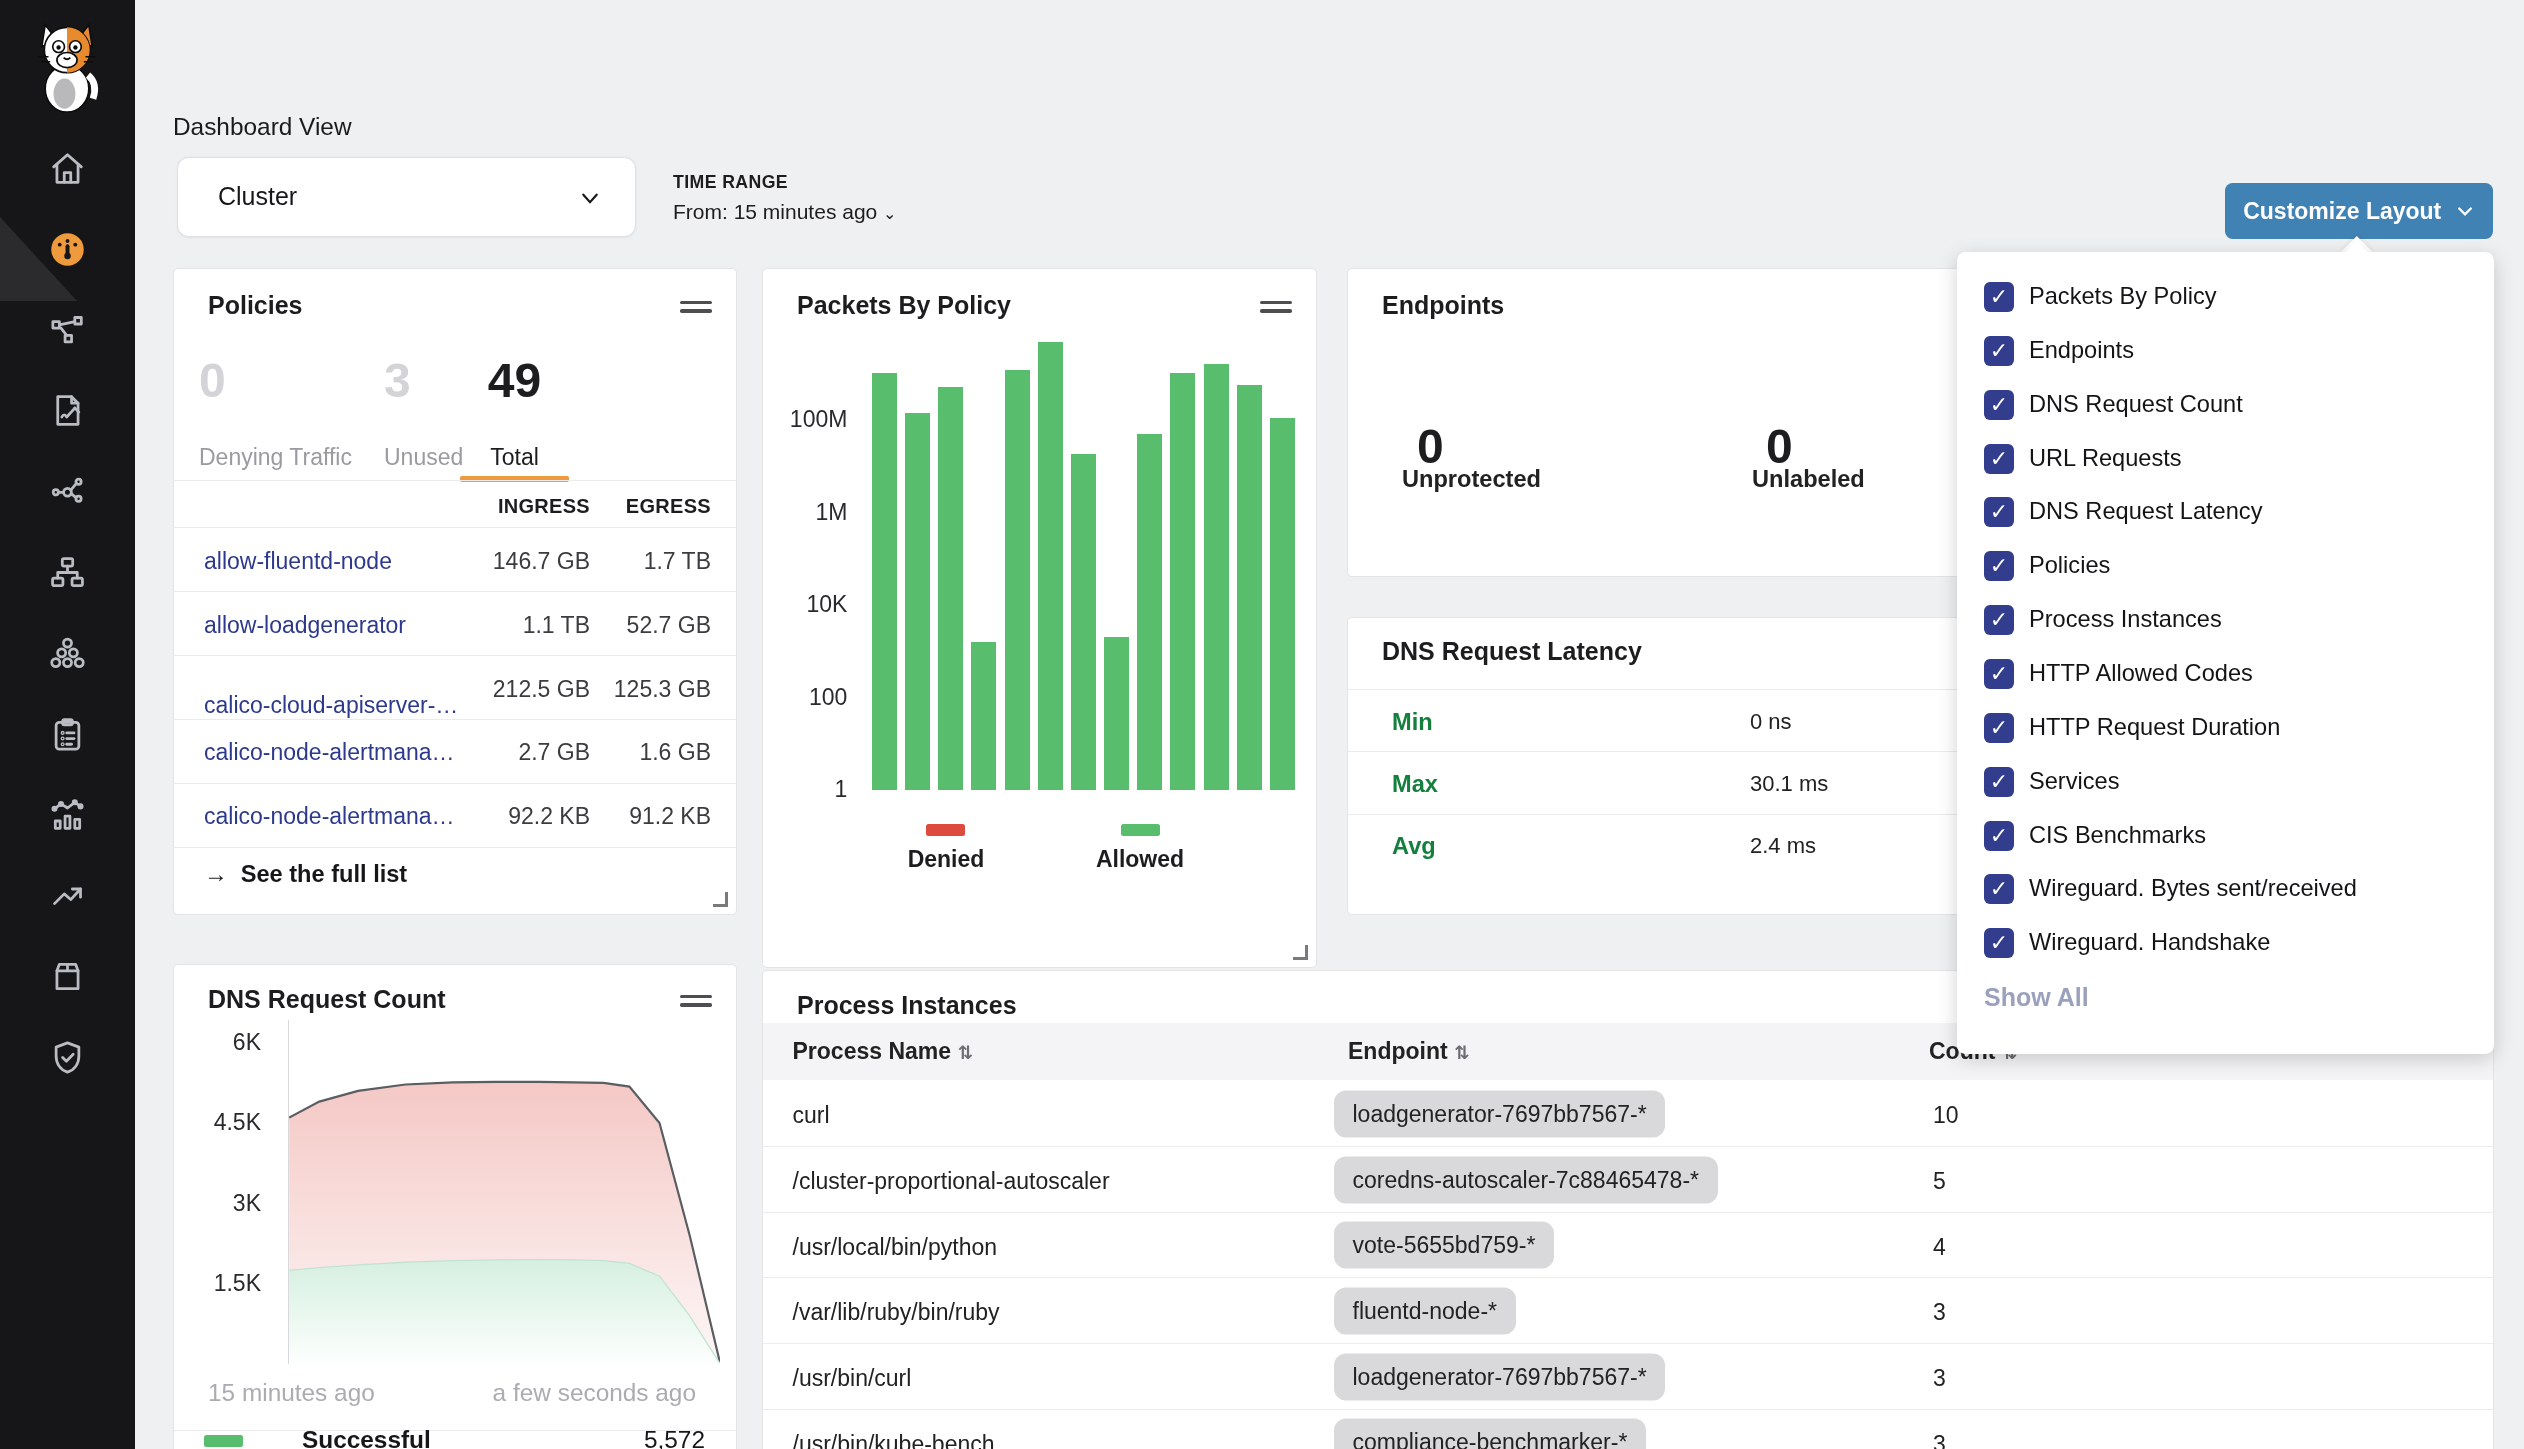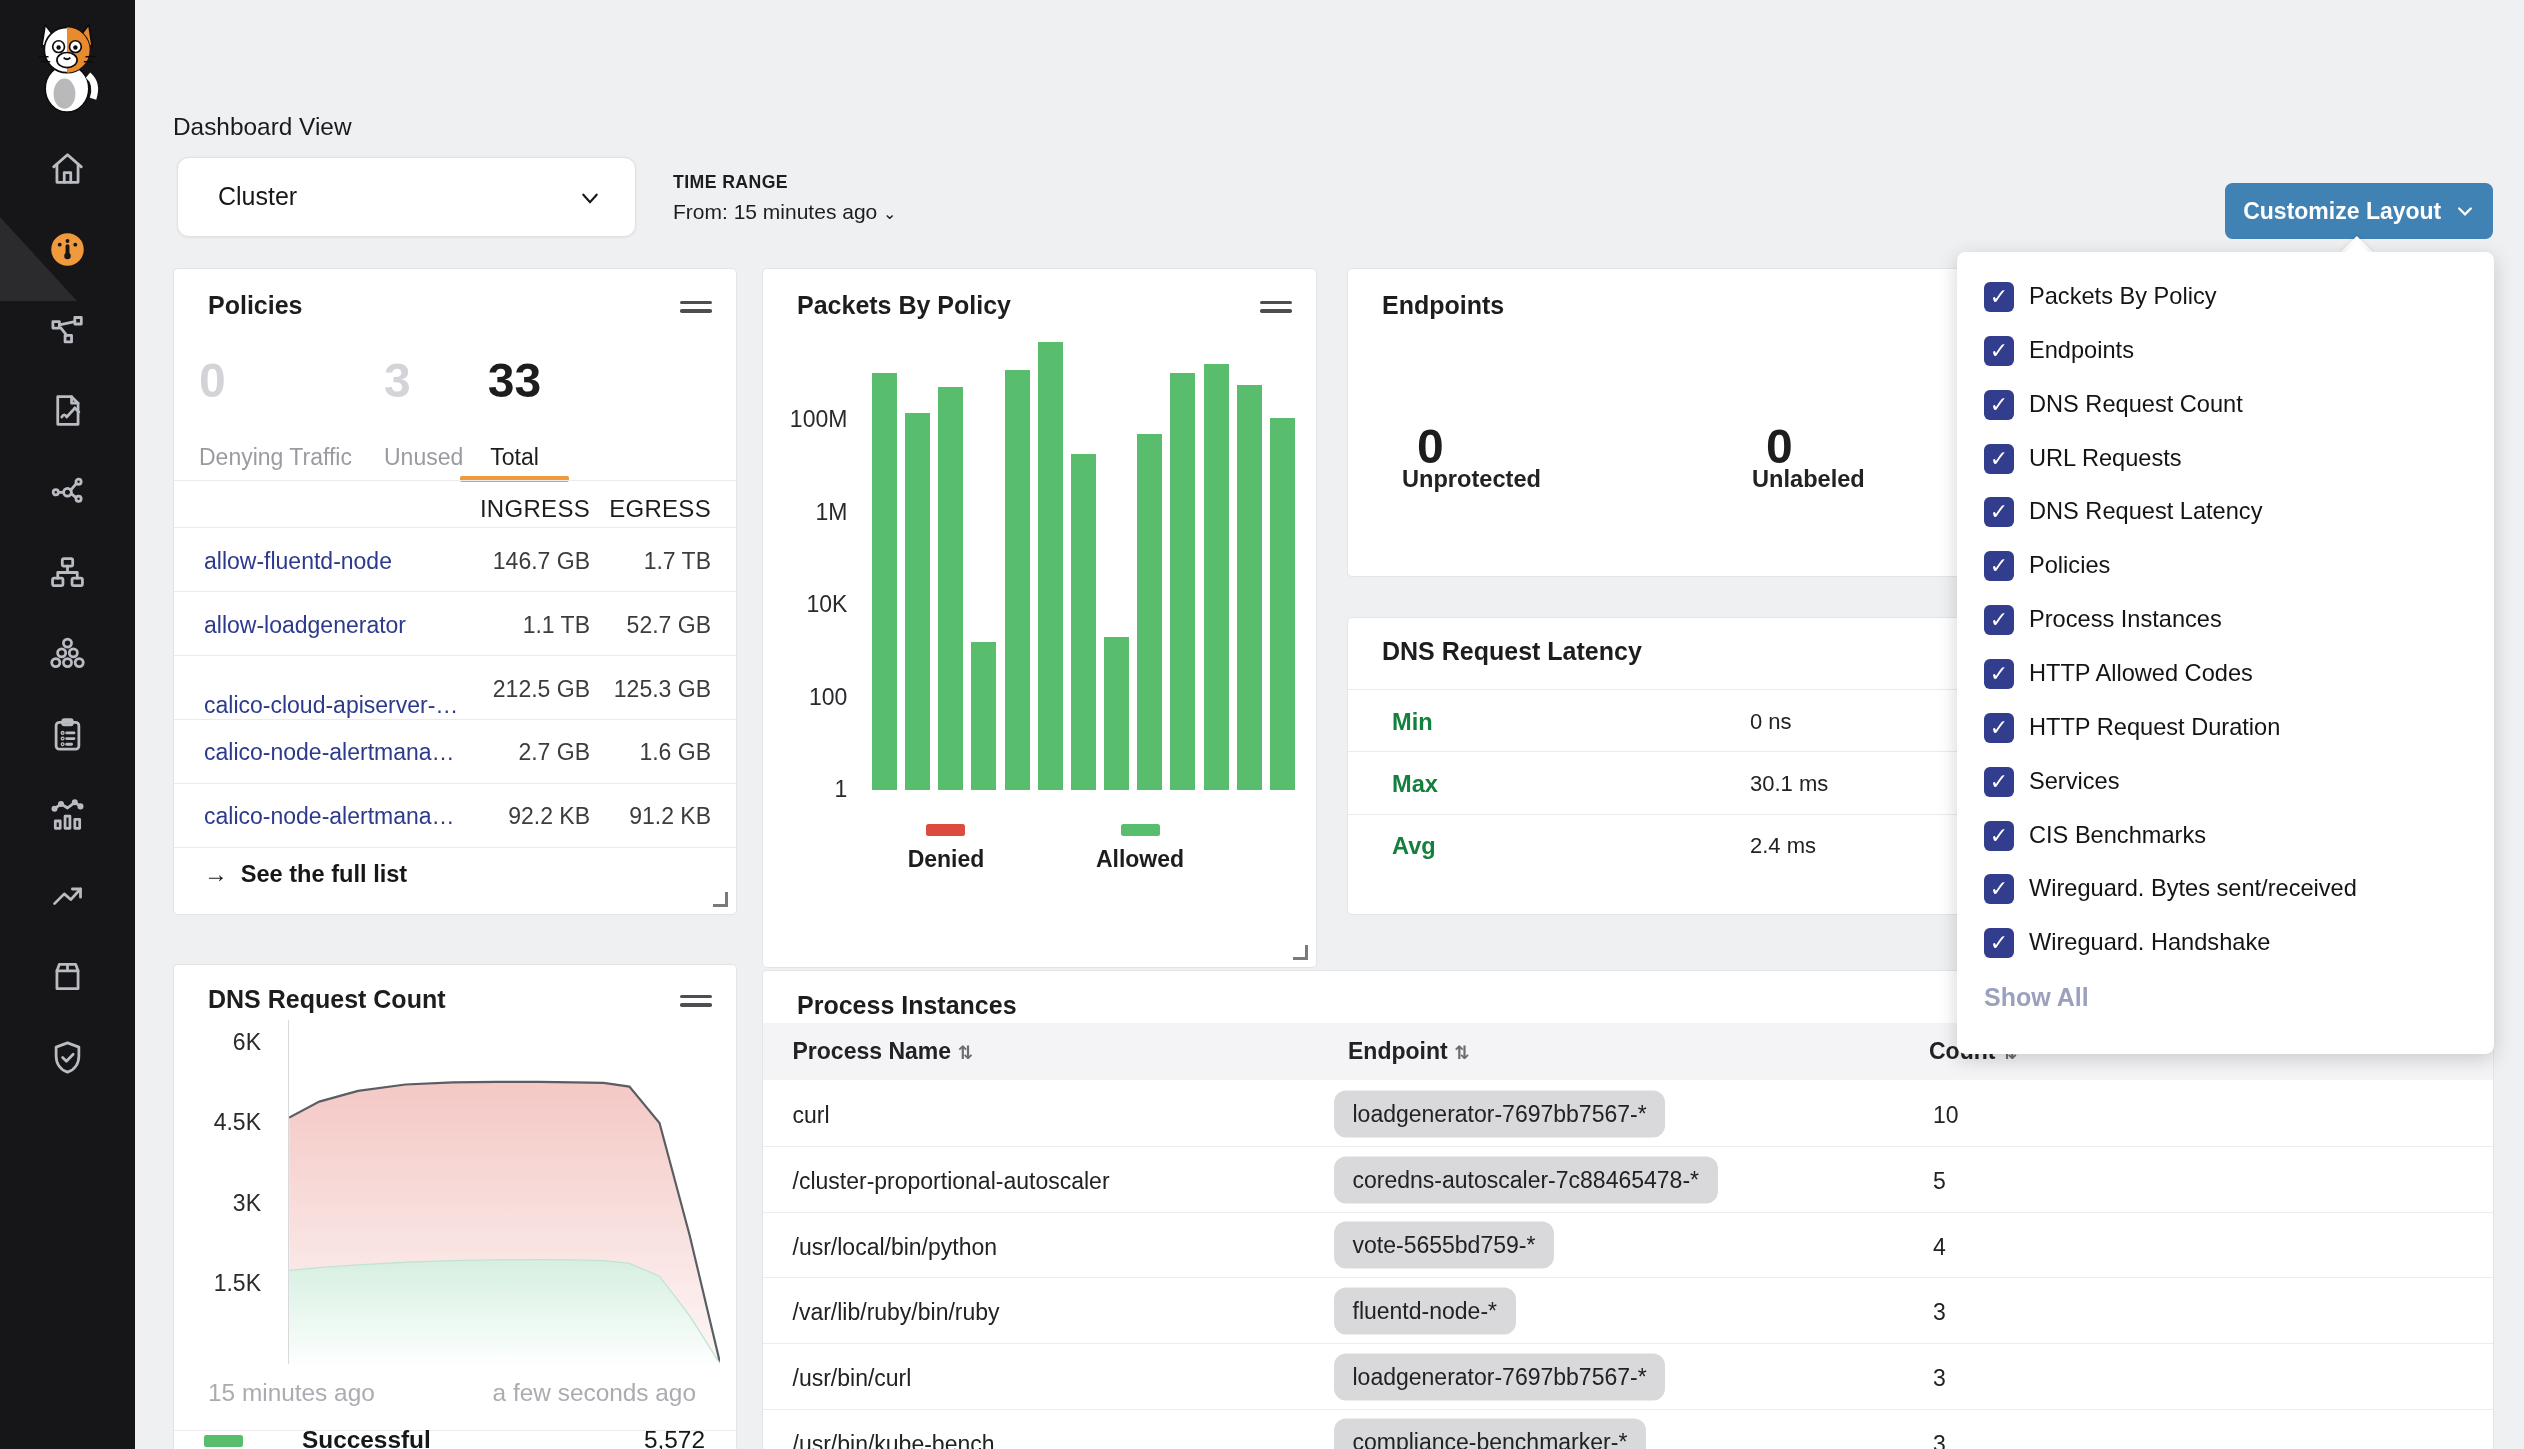--- a/index.html
+++ b/index.html
@@ -47,21 +47,21 @@
   .drag-handle i { display:block; height:3.4px; background:#4e4e52; border-radius:1.7px; margin-bottom:5px; }
   .resize-corner { position:absolute; right:8.4px; bottom:6.7px; width:15px; height:15px; cursor:nwse-resize;
                    border-right:3.4px solid #7a7a7e; border-bottom:3.4px solid #7a7a7e; }
 
   
   .stat-num { position:absolute; font-size:48px; font-weight:800; }
   .stat-lab { position:absolute; font-size:23px; color:#9a9aa0; }
   .muted { color:#d3d3d8; }
   .stat-underline { position:absolute; height:5.9px; background:#ef9a3d; border-radius:1.7px; }
   .hdiv { position:absolute; left:0; width:100%; border-top:1.7px solid #ebebee; }
-  .pol-col { position:absolute; font-size:24px; font-weight:400; letter-spacing:0.3px; }
+  .pol-col { position:absolute; font-size:20px; font-weight:700; letter-spacing:0.3px; }
   .pol-row-name { position:absolute; font-size:23px; color:#2d3a8c; cursor:pointer; max-width:303px;
                   white-space:nowrap; overflow:hidden; }
   .pol-row-val { position:absolute; font-size:23px; color:#3c3c40; text-align:right; }
   .see-list { position:absolute; left:30px; font-size:23.6px; font-weight:600; color:#17171a; cursor:pointer; }
 
   
   .tick-lab { position:absolute; font-size:23px; color:#2a2a2e; text-align:right; width:76px; }
   .bar-plot { position:absolute; left:109px; top:73px; width:431px; height:448px; }
   .bar { position:absolute; bottom:0; width:25px; background:#58bd6d; }
   .legend-swatch { position:absolute; width:39px; height:11.8px; border-radius:2.5px; }
@@ -233,21 +233,21 @@
     <div class="card-title" style="top:22px">Policies</div>
     <div class="drag-handle" style="top:32px">
         <i></i>
         <i style="margin:0"></i>
       </div>
     <div id="policies-stats">
         <div class="stat-num muted" style="left: 25px; top: 84px; width: auto; text-align: left;">0</div>
         <div class="stat-lab" style="left: 25px; top: 175px; width: auto; text-align: left;">Denying Traffic</div>
         <div class="stat-num muted" style="left: 210px; top: 84px; width: auto; text-align: left;">3</div>
         <div class="stat-lab" style="left: 210px; top: 175px; width: auto; text-align: left;">Unused</div>
-        <div class="stat-num" style="left: 286px; top: 84px; width: 109px; text-align: center;">33</div>
+        <div class="stat-num" style="left: 286px; top: 84px; width: 109px; text-align: center;">49</div>
         <div class="stat-lab" style="left: 286px; top: 175px; width: 109px; text-align: center; color: rgb(29, 29, 31);">Total</div>
       </div>
     <div class="stat-underline" style="left:286px; top:207px; width:109px;"></div>
     <div class="hdiv" style="top:211px"></div>
     <div class="pol-col" style="top:226px; right:146px;">INGRESS</div>
     <div class="pol-col" style="top:226px; right:25px;">EGRESS</div>
     <div class="hdiv" style="top:258px"></div>
     <div id="policies-rows">
         <div>
           <div class="pol-row-name" style="left: 30px; top: 279px;">allow-fluentd-node</div>

